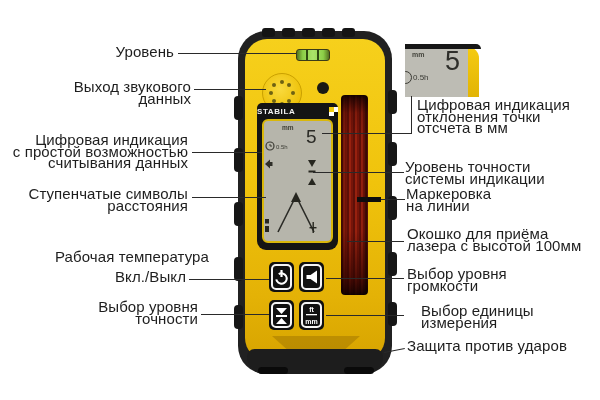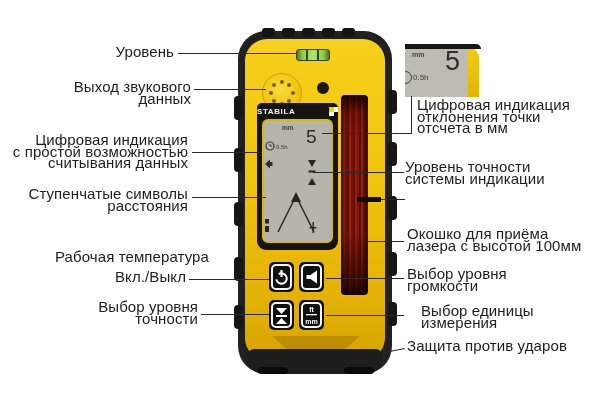--- a/index.html
+++ b/index.html
@@ -88,20 +88,24 @@
 
   <div class="lbl" style="top:99px;left:417px;">
     <span>Цифровая индикация</span>
     <span>отклонения точки</span>
     <span>отсчета в мм</span>
   </div>
   <div class="lbl" style="top:161px;left:405px;">
     <span>Уровень точности</span>
     <span>системы индикации</span>
   </div>
+  <div class="lbl" style="top:188px;left:406px;">
+    <span>Маркеровка</span>
+    <span>на линии</span>
+  </div>
   <div class="lbl" style="top:228px;left:407px;">
     <span>Окошко для приёма</span>
     <span>лазера с высотой 100мм</span>
   </div>
   <div class="lbl" style="top:268px;left:407px;">
     <span>Выбор уровня</span>
     <span>громкости</span>
   </div>
   <div class="lbl" style="top:305px;left:407px;margin-left:14px;">
     <span>Выбор единицы</span>

